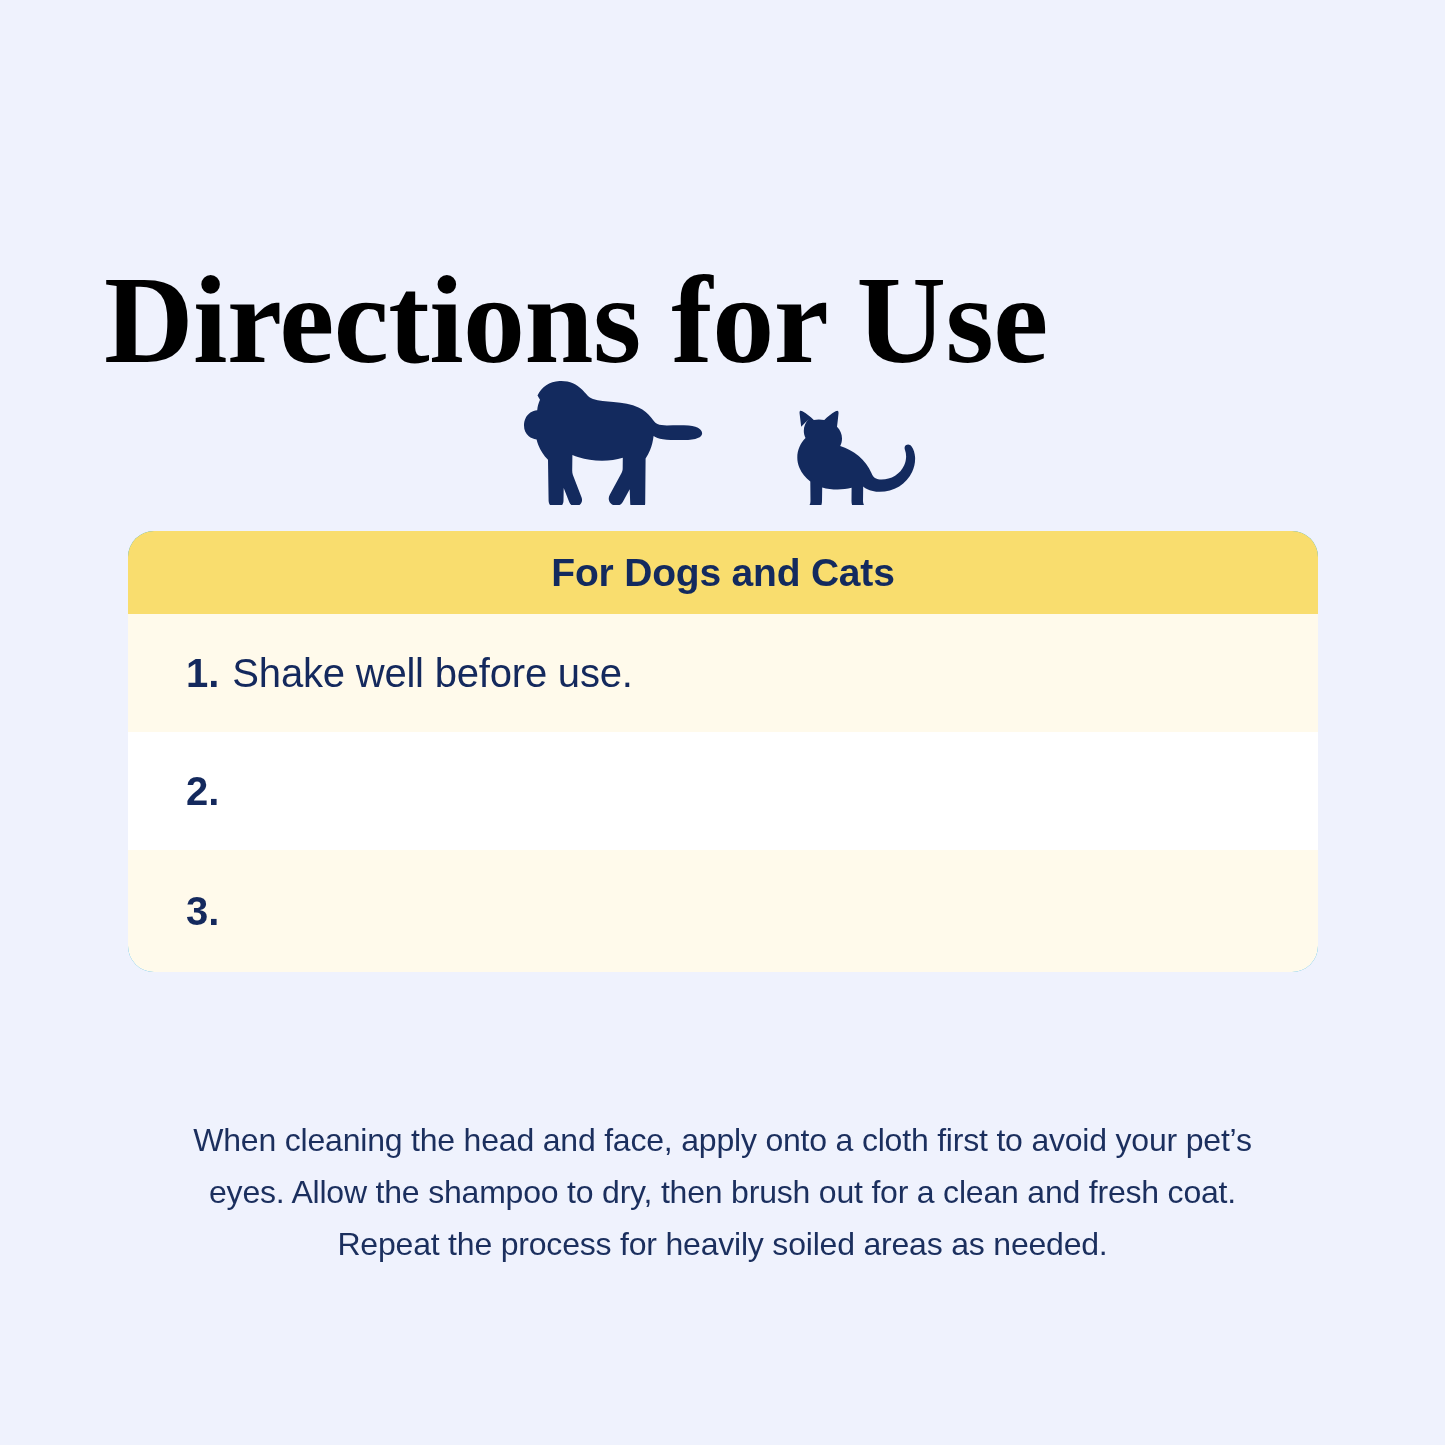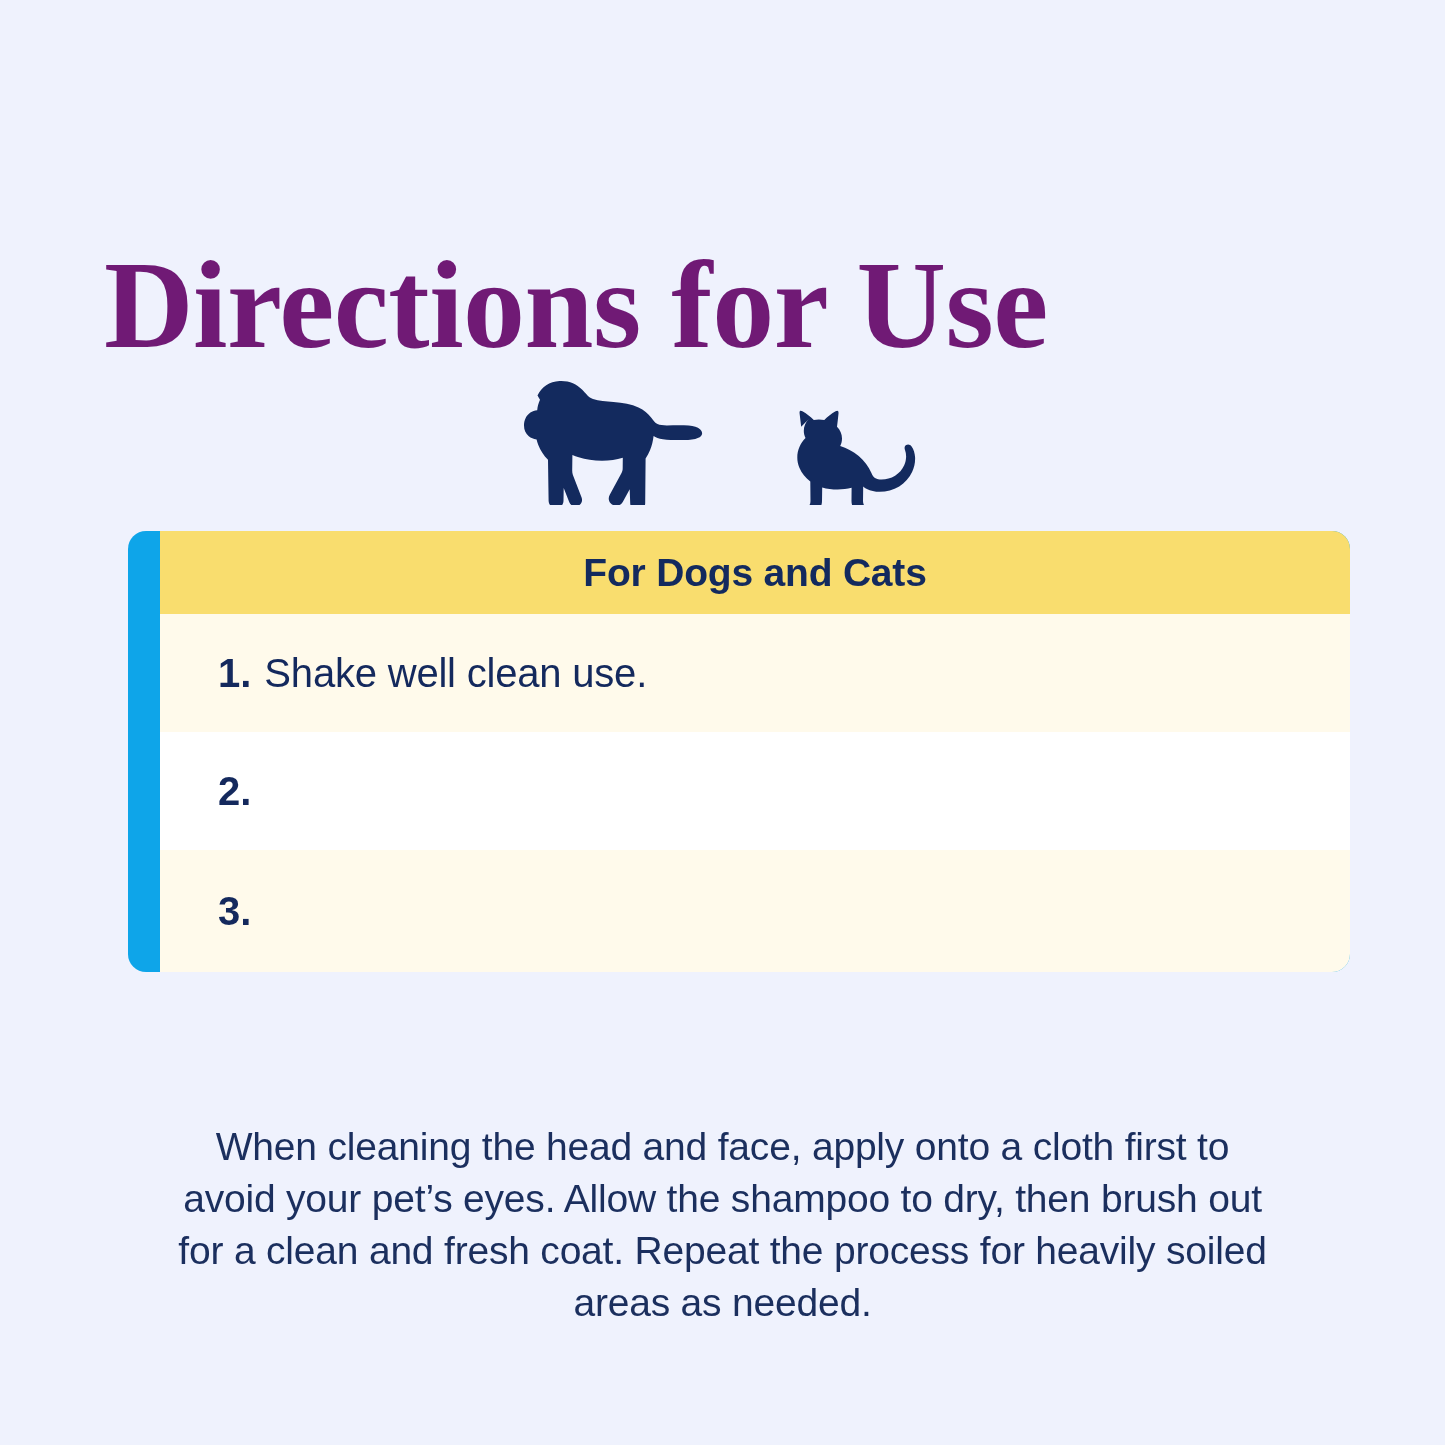--- a/index.html
+++ b/index.html
@@ -18,26 +18,26 @@
     width: 1445px;
     height: 1445px;
     background: #eff2fd;
     box-sizing: border-box;
   }
 
   
   .page-title {
     position: absolute;
     left: 104px;
-    top: 161px;
+    top: 176px;
     font-family: "Liberation Serif", "DejaVu Serif", serif;
     font-size: 124px;
     font-weight: 700;
     line-height: 1.0;
-    color: #701a75;
+    color: #000000;
     letter-spacing: -0.5px;
     white-space: nowrap;
     text-align: center;
   }
 
   
   .animals {
     position: absolute;
     left: 0;
     top: 370px;
@@ -50,24 +50,23 @@
   }
   .silhouette-dog { width: 200px; height: 126px; display:block; }
   .silhouette-cat { width: 160px; height: 98px; display:block; }
 
   
   .directions-card {
     position: absolute;
     left: 128px;
     top: 531px;
     width: 1190px;
-    border-radius: 18px;
+    border-radius: 26px;
     overflow: hidden;
     background: #0ea5e9;
-    padding-left: 32px;
   }
   .card-header {
     background: #f9dd6e;
     height: 83px;
     display: flex;
     align-items: center;
     justify-content: center;
     color: #132a5e;
     font-size: 39px;
     font-weight: 700;
@@ -100,21 +99,21 @@
 
   
   .footer-note {
     position: absolute;
     left: 50%;
     transform: translateX(-50%);
     top: 1082px;
     width: 1090px;
     text-align: center;
     color: #1b2f5e;
-    font-size: 39px;
+    font-size: 32px;
     line-height: 52px;
     letter-spacing: -0.2px;
   }
 </style>
 </head>
 <body>
 
 <div class="page">
 
   <h1 class="page-title">Directions for Use</h1>
@@ -131,21 +130,21 @@
       </svg>
     </span>
   </div>
 
   <div class="directions-card">
 
     <div class="card-header">For Dogs and Cats</div>
 
     <div class="step-row cream">
       <span class="step-num">1.</span>
-      <span class="step-text">Shake well clean use.</span>
+      <span class="step-text">Shake well before use.</span>
     </div>
 
     <div class="step-row white">
       <span class="step-num">2.</span>
     </div>
 
     <div class="step-row cream">
       <span class="step-num">3.</span>
     </div>
 

